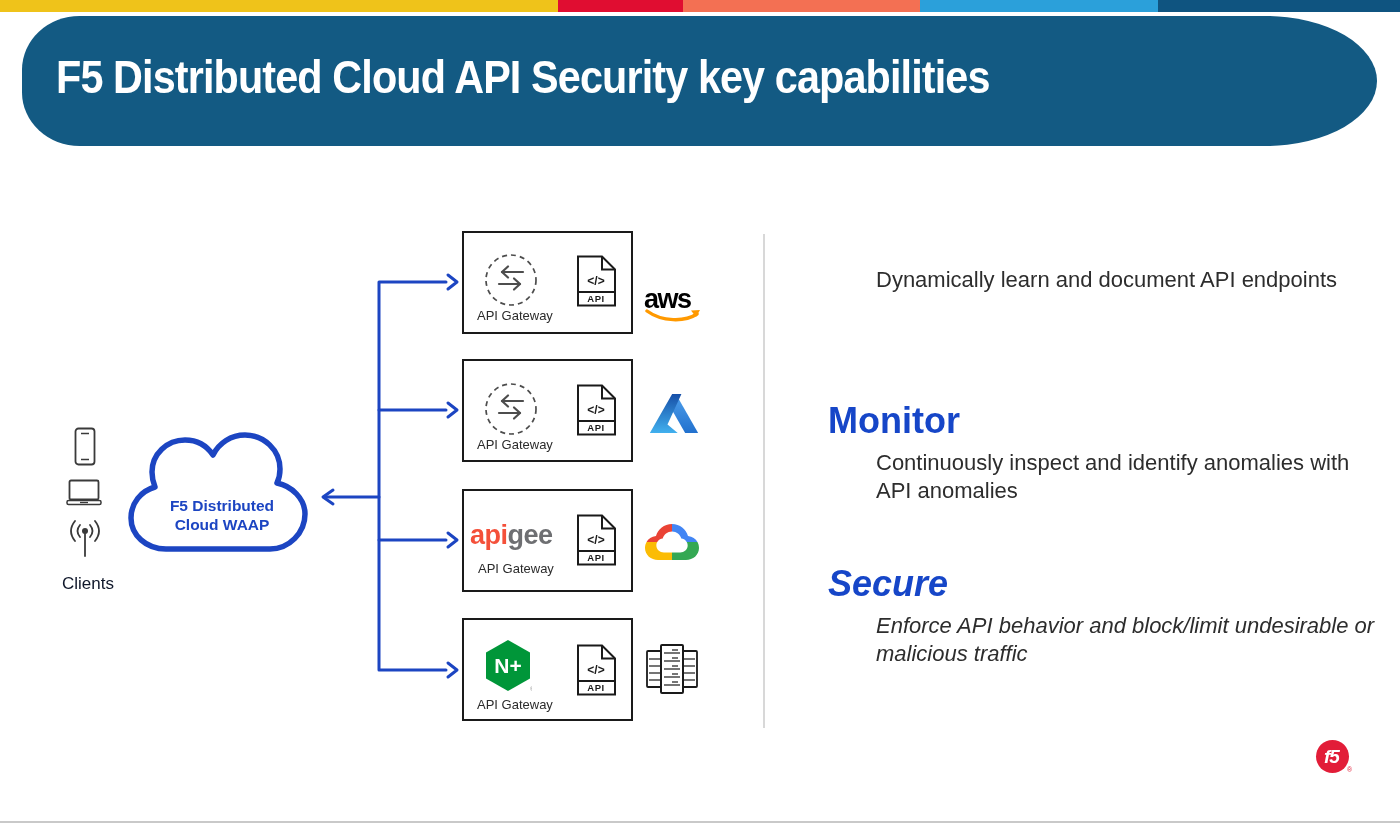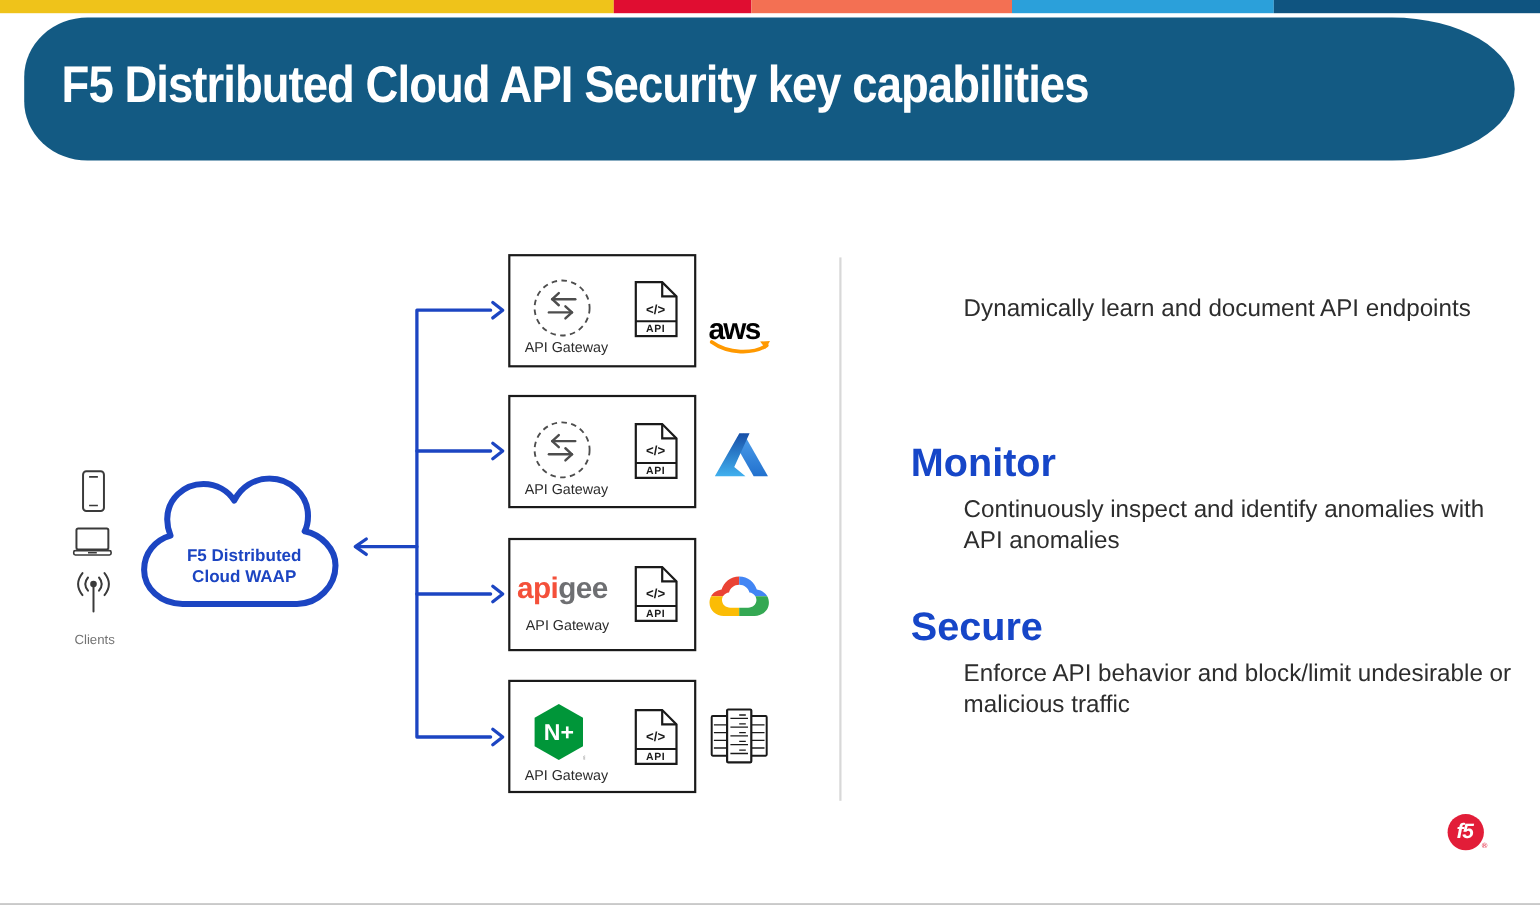--- a/index.html
+++ b/index.html
@@ -18,21 +18,21 @@
   
   .banner { position:absolute; left:22px; top:16px; width:1355px; height:130px;
             background:#135A83; border-radius:62px 120px 120px 62px / 58px 70px 70px 58px;
             display:flex; align-items:center; padding:0 0 10px 34px; }
   .banner h1 { color:#fff; font-size:47px; font-weight:bold; letter-spacing:-1px;
                transform:scaleX(0.88); transform-origin:left center; white-space:nowrap; }
 
   
   .icon-abs { position:absolute; }
   .clients-label { position:absolute; left:62px; top:574px; width:48px; text-align:center;
-                   font-size:12px; color:#737373; }
+                   font-size:17px; color:#0f172a; }
 
   
   .cloud-svg { position:absolute; left:120px; top:432px; }
   .cloud-text { position:absolute; left:140px; top:496px; width:164px; text-align:center;
                 font-size:15.5px; font-weight:bold; color:#1C45C2; line-height:19px; }
 
   
   .gw-box { position:absolute; left:462px; width:171px; height:103px;
             background:#fff; border:2.5px solid #1a1a1a; }
   .gw1 { top:231px; } .gw2 { top:359px; } .gw3 { top:489px; } .gw4 { top:618px; }
@@ -46,21 +46,21 @@
   .aws-wrap { position:absolute; left:644px; top:258px; width:58px; }
   .aws-text { font-size:27px; font-weight:bold; color:#000000; letter-spacing:-1.5px;
               line-height:26px;margin-top:28px; }
   .aws-swoosh { margin:-4px 0 0 1px; display:block; }
 
   
   .divider { position:absolute; left:763px; top:234px; width:2px; height:494px; background:#D8D8D8; }
 
   
   .cap { position:absolute; left:828px; width:560px; }
-  .cap-discover { top:260px; } .cap-monitor { top:399px; } .cap-secure { top:548px; }
+  .cap-discover { top:260px; } .cap-monitor { top:399px; } .cap-secure { top:562px;font-style:italic; }
   .cap h2 { font-size:36px; font-weight:bold; color:#1646C8; line-height:44px; }
   .cap .cap-line { font-size:22px; color:#2D2D2D; line-height:28px; }
   .cap .cap-body { margin-top:6px;margin-left:48px; }
 
   
   .f5-ball { position:absolute; left:1316px; top:740px; width:33px; height:33px;
              border-radius:50%; background:#E21D38; display:flex; align-items:center;
              justify-content:center; }
   .f5-ball span { color:#fff; font-size:19px; font-weight:bold; font-style:italic;
                   letter-spacing:-1px; padding-right:2px; }

